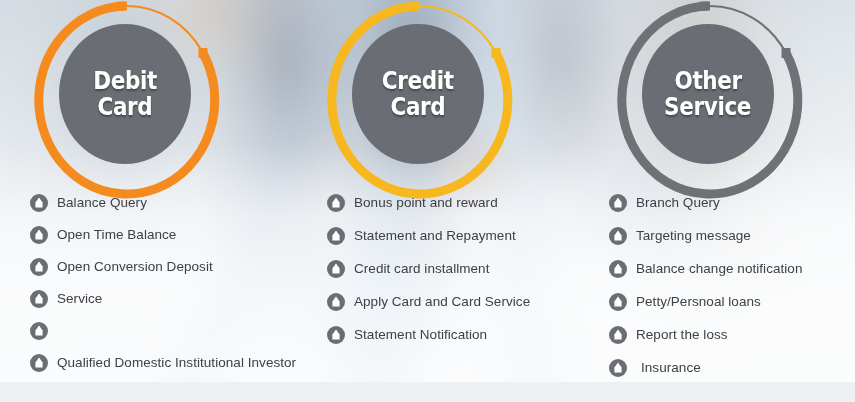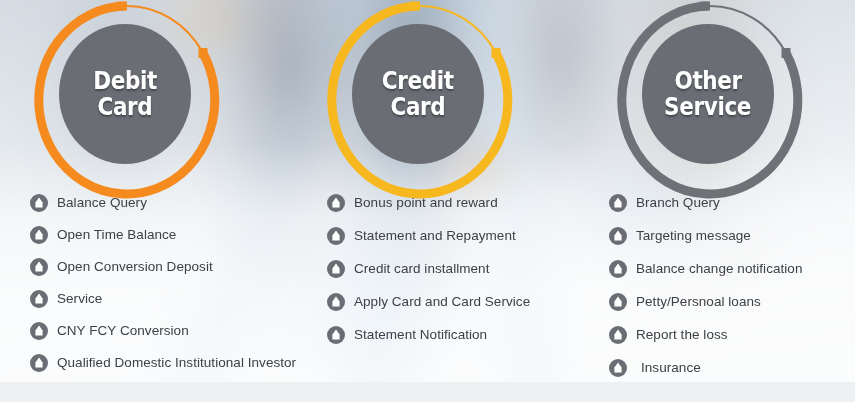--- a/index.html
+++ b/index.html
@@ -257,21 +257,20 @@
             <circle cx="9" cy="9" r="9" fill="#6A6E74"></circle>
             <path d="M 9 3.6 L 12.6 8.4 L 12.6 13.6 L 5.4 13.6 L 5.4 8.4 Z" fill="#ffffff"></path>
           </svg>
           <span class="item-label">Service</span>
         </div>
         <div class="item">
           <svg class="item-icon" viewBox="0 0 18 18">
             <circle cx="9" cy="9" r="9" fill="#6A6E74"></circle>
             <path d="M 9 3.6 L 12.6 8.4 L 12.6 13.6 L 5.4 13.6 L 5.4 8.4 Z" fill="#ffffff"></path>
           </svg>
-          <span class="item-label">CNY FCY Conversion</span>
         </div>
         <div class="item">
           <svg class="item-icon" viewBox="0 0 18 18">
             <circle cx="9" cy="9" r="9" fill="#6A6E74"></circle>
             <path d="M 9 3.6 L 12.6 8.4 L 12.6 13.6 L 5.4 13.6 L 5.4 8.4 Z" fill="#ffffff"></path>
           </svg>
           <span class="item-label">Qualified Domestic Institutional Investor</span>
         </div>
       </div>
 

